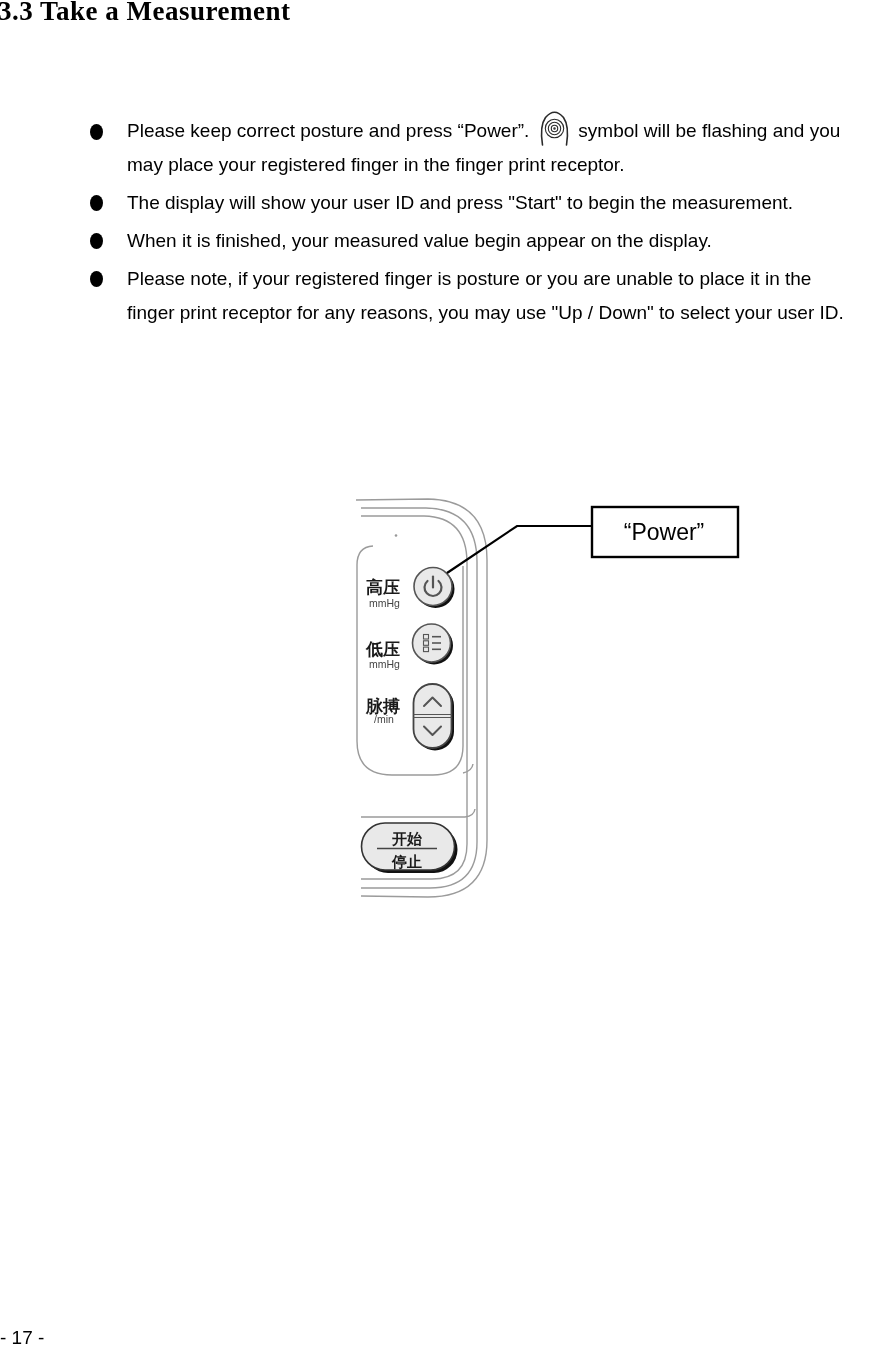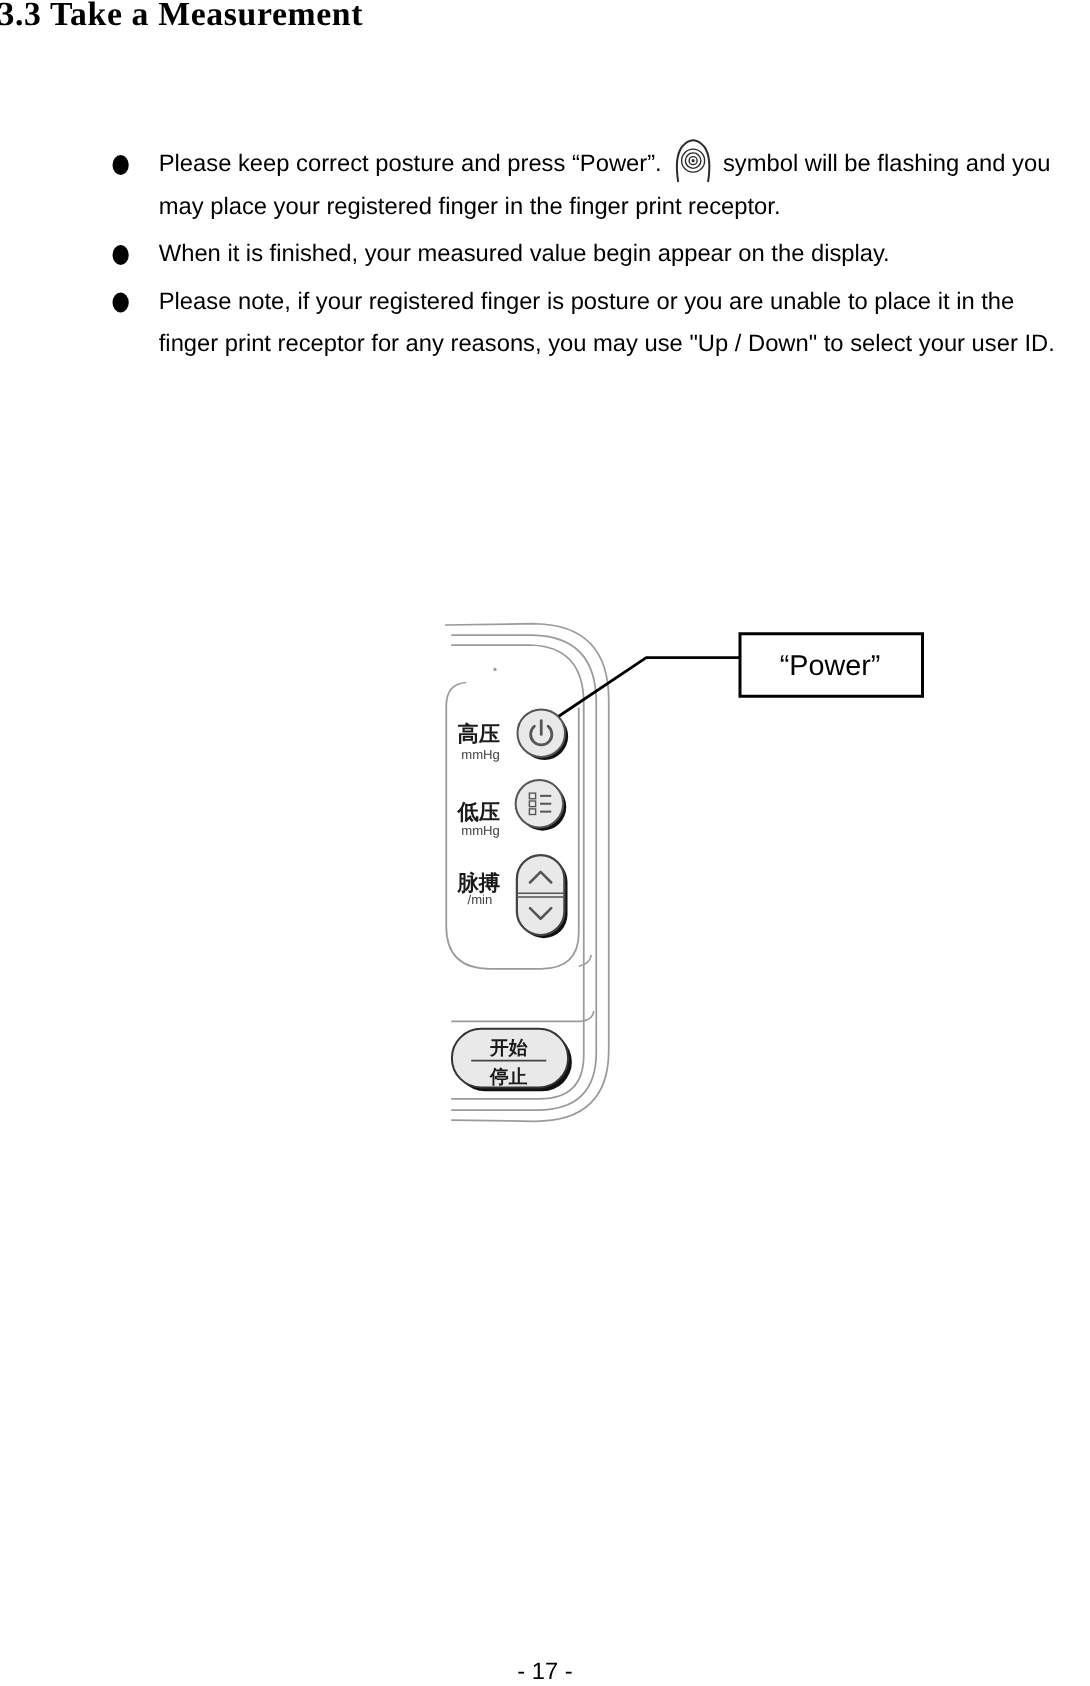--- a/index.html
+++ b/index.html
@@ -21,21 +21,21 @@
     font-size:19px;line-height:34px;color:#000;
   }
   .dot{
     position:absolute;left:2px;top:9px;width:13px;height:16px;
     border-radius:50%;background:#000;
   }
   li.first .dot{top:13px;}
   .fp-icon{vertical-align:-9px;margin:0 7px 0 9px;}
   .illustration{position:absolute;left:340px;top:488px;}
   .pagenum{
-    position:absolute;left:0;top:1327px;width:100%;text-align:center;
+    position:absolute;left:0;top:1327px;width:100%;text-align:left;
     font-size:19px;color:#000;
   }
   .cjk{font-weight:600;}
 </style>
 </head>
 <body>
 
 <h1 class="title">3.3 Take a Measurement</h1>
 
 <ul class="bullets">
@@ -43,20 +43,24 @@
     <span class="dot"></span>
     <span>Please keep correct posture and press “Power”.</span><svg class="fp-icon" width="33" height="35" viewBox="0 0 33 35">
       <g fill="none" stroke="#2a2a2a" stroke-width="1.6" stroke-linecap="round">
         <path d="M4.5,34 Q1.5,15 7.5,6.5 Q12,1.2 16.5,1.2 Q21,1.2 25.5,6.5 Q31.5,15 28.5,34"></path>
         <circle cx="16.5" cy="17.5" r="3.2" stroke-width="1.1"></circle>
         <circle cx="16.5" cy="17.5" r="6.2" stroke-width="1.1"></circle>
         <circle cx="16.5" cy="17.5" r="9.2" stroke-width="1.1"></circle>
         <circle cx="16.5" cy="17.5" r="0.7" stroke-width="1.1"></circle>
       </g>
     </svg><span>symbol will be flashing and you may place your registered finger in the finger print receptor.</span>
+  </li>
+  <li>
+    <span class="dot"></span>
+    <span>The display will show your user ID and press "Start" to begin the measurement.</span>
   </li>
   <li>
     <span class="dot"></span>
     <span>When it is finished, your measured value begin appear on the display.</span>
   </li>
   <li>
     <span class="dot"></span>
     <span>Please note, if your registered finger is posture or you are unable to place it in the finger print receptor for any reasons, you may use "Up / Down" to select your user ID.</span>
   </li>
 </ul>

